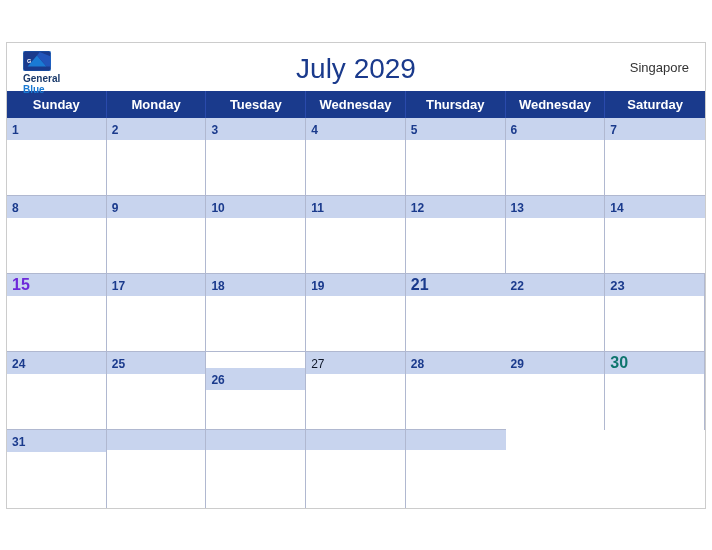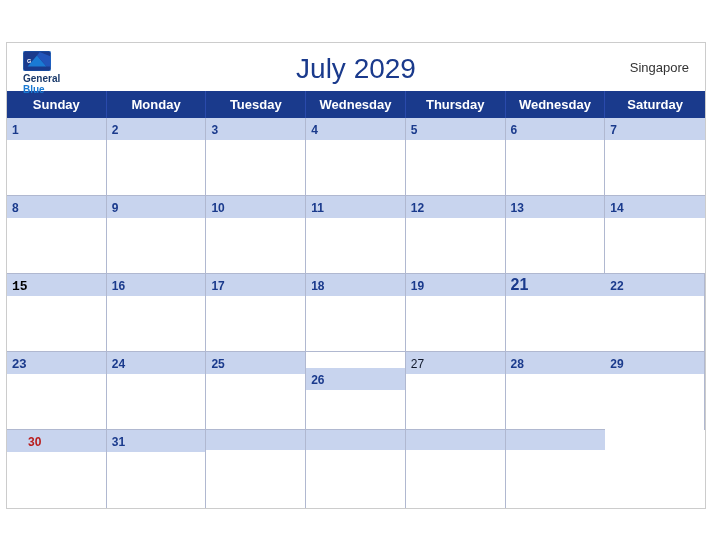--- a/index.html
+++ b/index.html
@@ -142,24 +142,21 @@
       <div style="border-right: 1px solid rgb(176, 184, 208); border-bottom: 1px solid rgb(176, 184, 208); min-height: 78px; padding: 0px; vertical-align: top; background: rgb(255, 255, 255); position: relative;">
         <div style="background: rgb(200, 212, 238); padding: 2px 5px; min-height: 20px;"><span style="font-size: 12px; color: rgb(26, 58, 140); font-weight: bold;">12</span></div>
       </div>
       <div style="border-right: 1px solid rgb(176, 184, 208); border-bottom: 1px solid rgb(176, 184, 208); min-height: 78px; padding: 0px; vertical-align: top; background: rgb(255, 255, 255); position: relative;">
         <div style="background: rgb(200, 212, 238); padding: 2px 5px; min-height: 20px;"><span style="font-size: 12px; color: rgb(26, 58, 140); font-weight: bold;">13</span></div>
       </div>
       <div style="border-right: none; border-bottom: 1px solid rgb(176, 184, 208); min-height: 78px; padding: 0px; vertical-align: top; background: rgb(255, 255, 255); position: relative;">
         <div style="background: rgb(200, 212, 238); padding: 2px 5px; min-height: 20px;"><span style="font-size: 12px; color: rgb(26, 58, 140); font-weight: bold;">14</span></div>
       </div>
       <div style="border-right: 1px solid rgb(176, 184, 208); border-bottom: 1px solid rgb(176, 184, 208); min-height: 78px; padding: 0px; vertical-align: top; background: rgb(255, 255, 255); position: relative;">
-        <div style="background: rgb(200, 212, 238); padding: 2px 5px; min-height: 20px;"><span style="font-size: 13px; color: #000000; font-weight: bold; font-family: Liberation Mono, monospace;">15</span></div>
-      </div>
-      <div style="border-right: 1px solid rgb(176, 184, 208); border-bottom: 1px solid rgb(176, 184, 208); min-height: 78px; padding: 0px; vertical-align: top; background: rgb(255, 255, 255); position: relative;">
-        <div style="background: rgb(200, 212, 238); padding: 2px 5px; min-height: 20px;"><span style="font-size: 12px; color: rgb(26, 58, 140); font-weight: bold;">16</span></div>
+        <div style="background: rgb(200, 212, 238); padding: 2px 5px; min-height: 20px;"><span style="font-size: 16px; color: #6d28d9; font-weight: bold;">15</span></div>
       </div>
       <div style="border-right: 1px solid rgb(176, 184, 208); border-bottom: 1px solid rgb(176, 184, 208); min-height: 78px; padding: 0px; vertical-align: top; background: rgb(255, 255, 255); position: relative;">
         <div style="background: rgb(200, 212, 238); padding: 2px 5px; min-height: 20px;"><span style="font-size: 12px; color: rgb(26, 58, 140); font-weight: bold;">17</span></div>
       </div>
       <div style="border-right: 1px solid rgb(176, 184, 208); border-bottom: 1px solid rgb(176, 184, 208); min-height: 78px; padding: 0px; vertical-align: top; background: rgb(255, 255, 255); position: relative;">
         <div style="background: rgb(200, 212, 238); padding: 2px 5px; min-height: 20px;"><span style="font-size: 12px; color: rgb(26, 58, 140); font-weight: bold;">18</span></div>
       </div>
       <div style="border-right: 1px solid rgb(176, 184, 208); border-bottom: 1px solid rgb(176, 184, 208); min-height: 78px; padding: 0px; vertical-align: top; background: rgb(255, 255, 255); position: relative;">
         <div style="background: rgb(200, 212, 238); padding: 2px 5px; min-height: 20px;"><span style="font-size: 12px; color: rgb(26, 58, 140); font-weight: bold;">19</span></div>
       </div>
@@ -184,21 +181,21 @@
       <div style="border-right: 1px solid rgb(176, 184, 208); border-bottom: 1px solid rgb(176, 184, 208); min-height: 78px; padding: 0px; vertical-align: top; background: rgb(255, 255, 255); position: relative;">
         <div style="background: rgb(200, 212, 238); padding: 2px 5px; min-height: 20px;"><span style="font-size: 12px; color: #0f172a; font-weight: normal;">27</span></div>
       </div>
       <div style="border-right: none; border-bottom: 1px solid rgb(176, 184, 208); min-height: 78px; padding: 0px; vertical-align: top; background: rgb(255, 255, 255); position: relative;">
         <div style="background: rgb(200, 212, 238); padding: 2px 5px; min-height: 20px;"><span style="font-size: 12px; color: rgb(26, 58, 140); font-weight: bold;">28</span></div>
       </div>
       <div style="border-right: 1px solid rgb(176, 184, 208); border-bottom: none; min-height: 78px; padding: 0px; vertical-align: top; background: rgb(255, 255, 255); position: relative;">
         <div style="background: rgb(200, 212, 238); padding: 2px 5px; min-height: 20px;"><span style="font-size: 12px; color: rgb(26, 58, 140); font-weight: bold;">29</span></div>
       </div>
       <div style="border-right: 1px solid rgb(176, 184, 208); border-bottom: none; min-height: 78px; padding: 0px; vertical-align: top; background: rgb(255, 255, 255); position: relative;">
-        <div style="background: rgb(200, 212, 238); padding: 2px 5px; min-height: 20px;"><span style="font-size: 12px; color: #b91c1c; font-weight: bold; margin-left: 16px;">30</span></div>
+        <div style="background: rgb(200, 212, 238); padding: 2px 5px; min-height: 20px;"><span style="font-size: 16px; color: #0f766e; font-weight: bold;">30</span></div>
       </div>
       <div style="border-right: 1px solid rgb(176, 184, 208); border-bottom: none; min-height: 78px; padding: 0px; vertical-align: top; background: rgb(255, 255, 255); position: relative;">
         <div style="background: rgb(200, 212, 238); padding: 2px 5px; min-height: 20px;"><span style="font-size: 12px; color: rgb(26, 58, 140); font-weight: bold;">31</span></div>
       </div>
       <div style="border-right: 1px solid rgb(176, 184, 208); border-bottom: none; min-height: 78px; padding: 0px; vertical-align: top; background: rgb(255, 255, 255); position: relative;">
         <div style="background: rgb(200, 212, 238); padding: 2px 5px; min-height: 20px;"></div>
       </div>
       <div style="border-right: 1px solid rgb(176, 184, 208); border-bottom: none; min-height: 78px; padding: 0px; vertical-align: top; background: rgb(255, 255, 255); position: relative;">
         <div style="background: rgb(200, 212, 238); padding: 2px 5px; min-height: 20px;"></div>
       </div>

